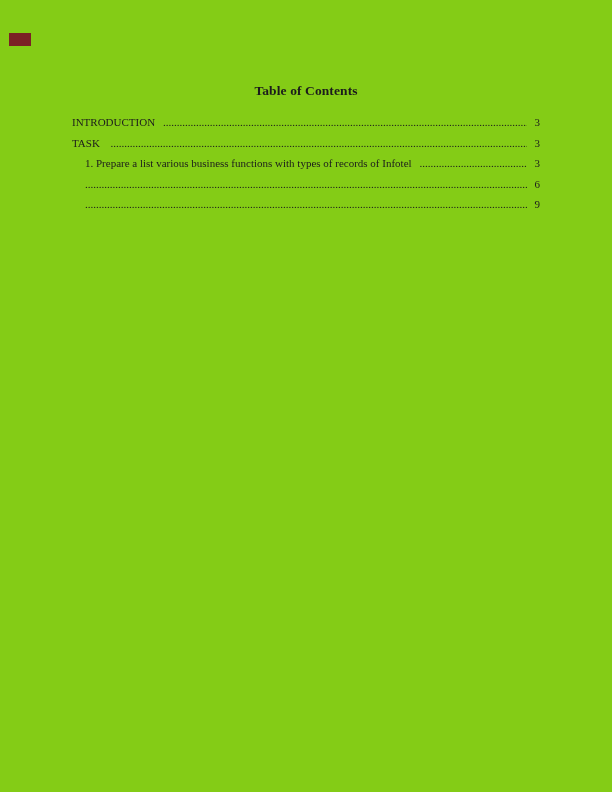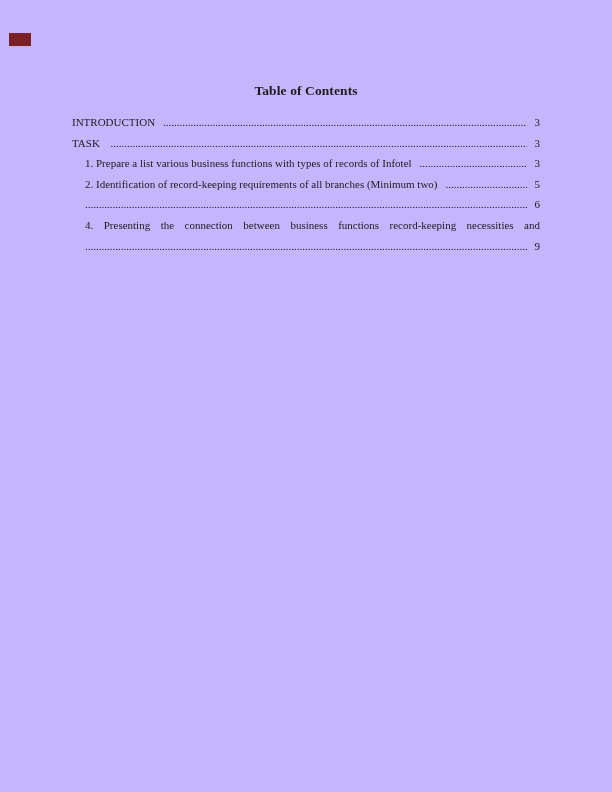--- a/index.html
+++ b/index.html
@@ -4,21 +4,21 @@
 <style>
   html, body {
     margin: 0;
     padding: 0;
     background: #ffffff;
   }
   .page {
     position: relative;
     width: 612px;
     height: 792px;
-    background: #c4b5fd;
+    background: #84cc16;
     box-sizing: border-box;
     padding: 0 72px;
     font-family: "Liberation Serif", "DejaVu Serif", serif;
     color: #1c1c1c;
     overflow: hidden;
   }
   .corner-mark {
     position: absolute;
     left: 9px;
     top: 33px;
@@ -100,37 +100,29 @@
     </div>
 
     <div class="toc-entry indent">
       <div class="toc-line">
         <span class="toc-label">1. Prepare a list various business functions with types of records of Infotel</span>
         <span class="leader"></span>
         <span class="page-num">3</span>
       </div>
     </div>
 
-    <div class="toc-entry indent">
-      <div class="toc-line">
-        <span class="toc-label">2. Identification of record-keeping requirements of all branches (Minimum two)</span>
-        <span class="leader"></span>
-        <span class="page-num">5</span>
-      </div>
-    </div>
 
     <div class="toc-entry indent">
       <div class="toc-line">
         <span class="leader"></span>
         <span class="page-num">6</span>
       </div>
     </div>
 
     <div class="toc-entry indent wrap">
-      <div class="wrap-first">4. Presenting the connection between business functions record-keeping necessities and</div>
       <div class="toc-line">
         <span class="leader"></span>
         <span class="page-num">9</span>
       </div>
     </div>
 
 
 
   </div>
 </div>

